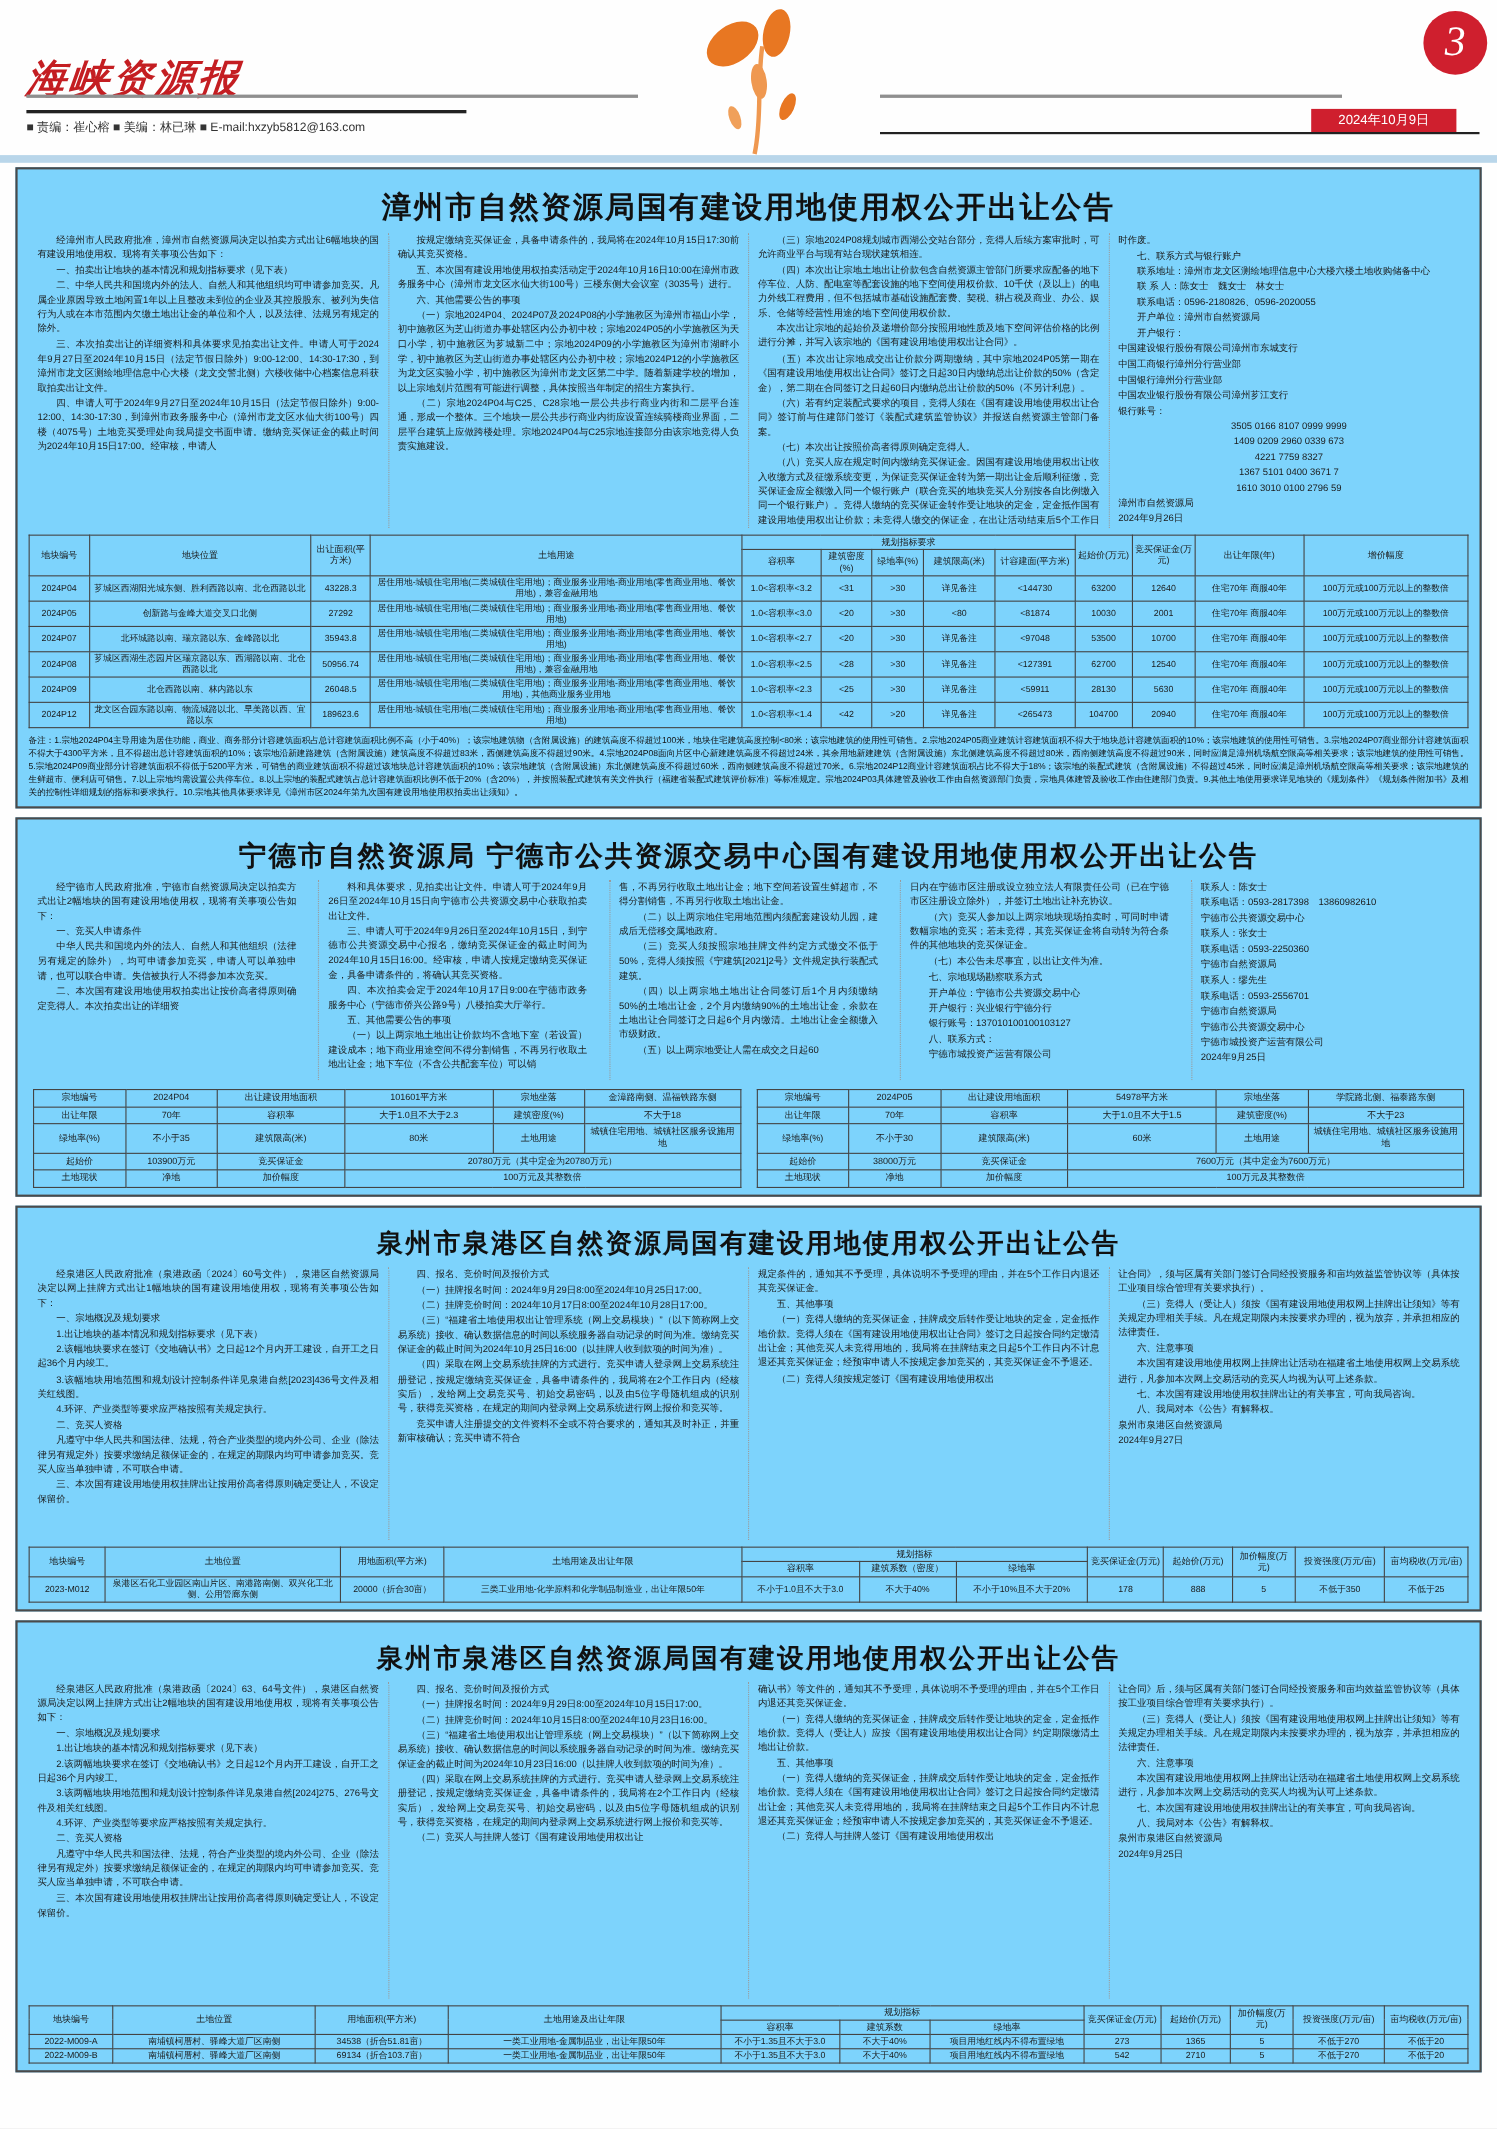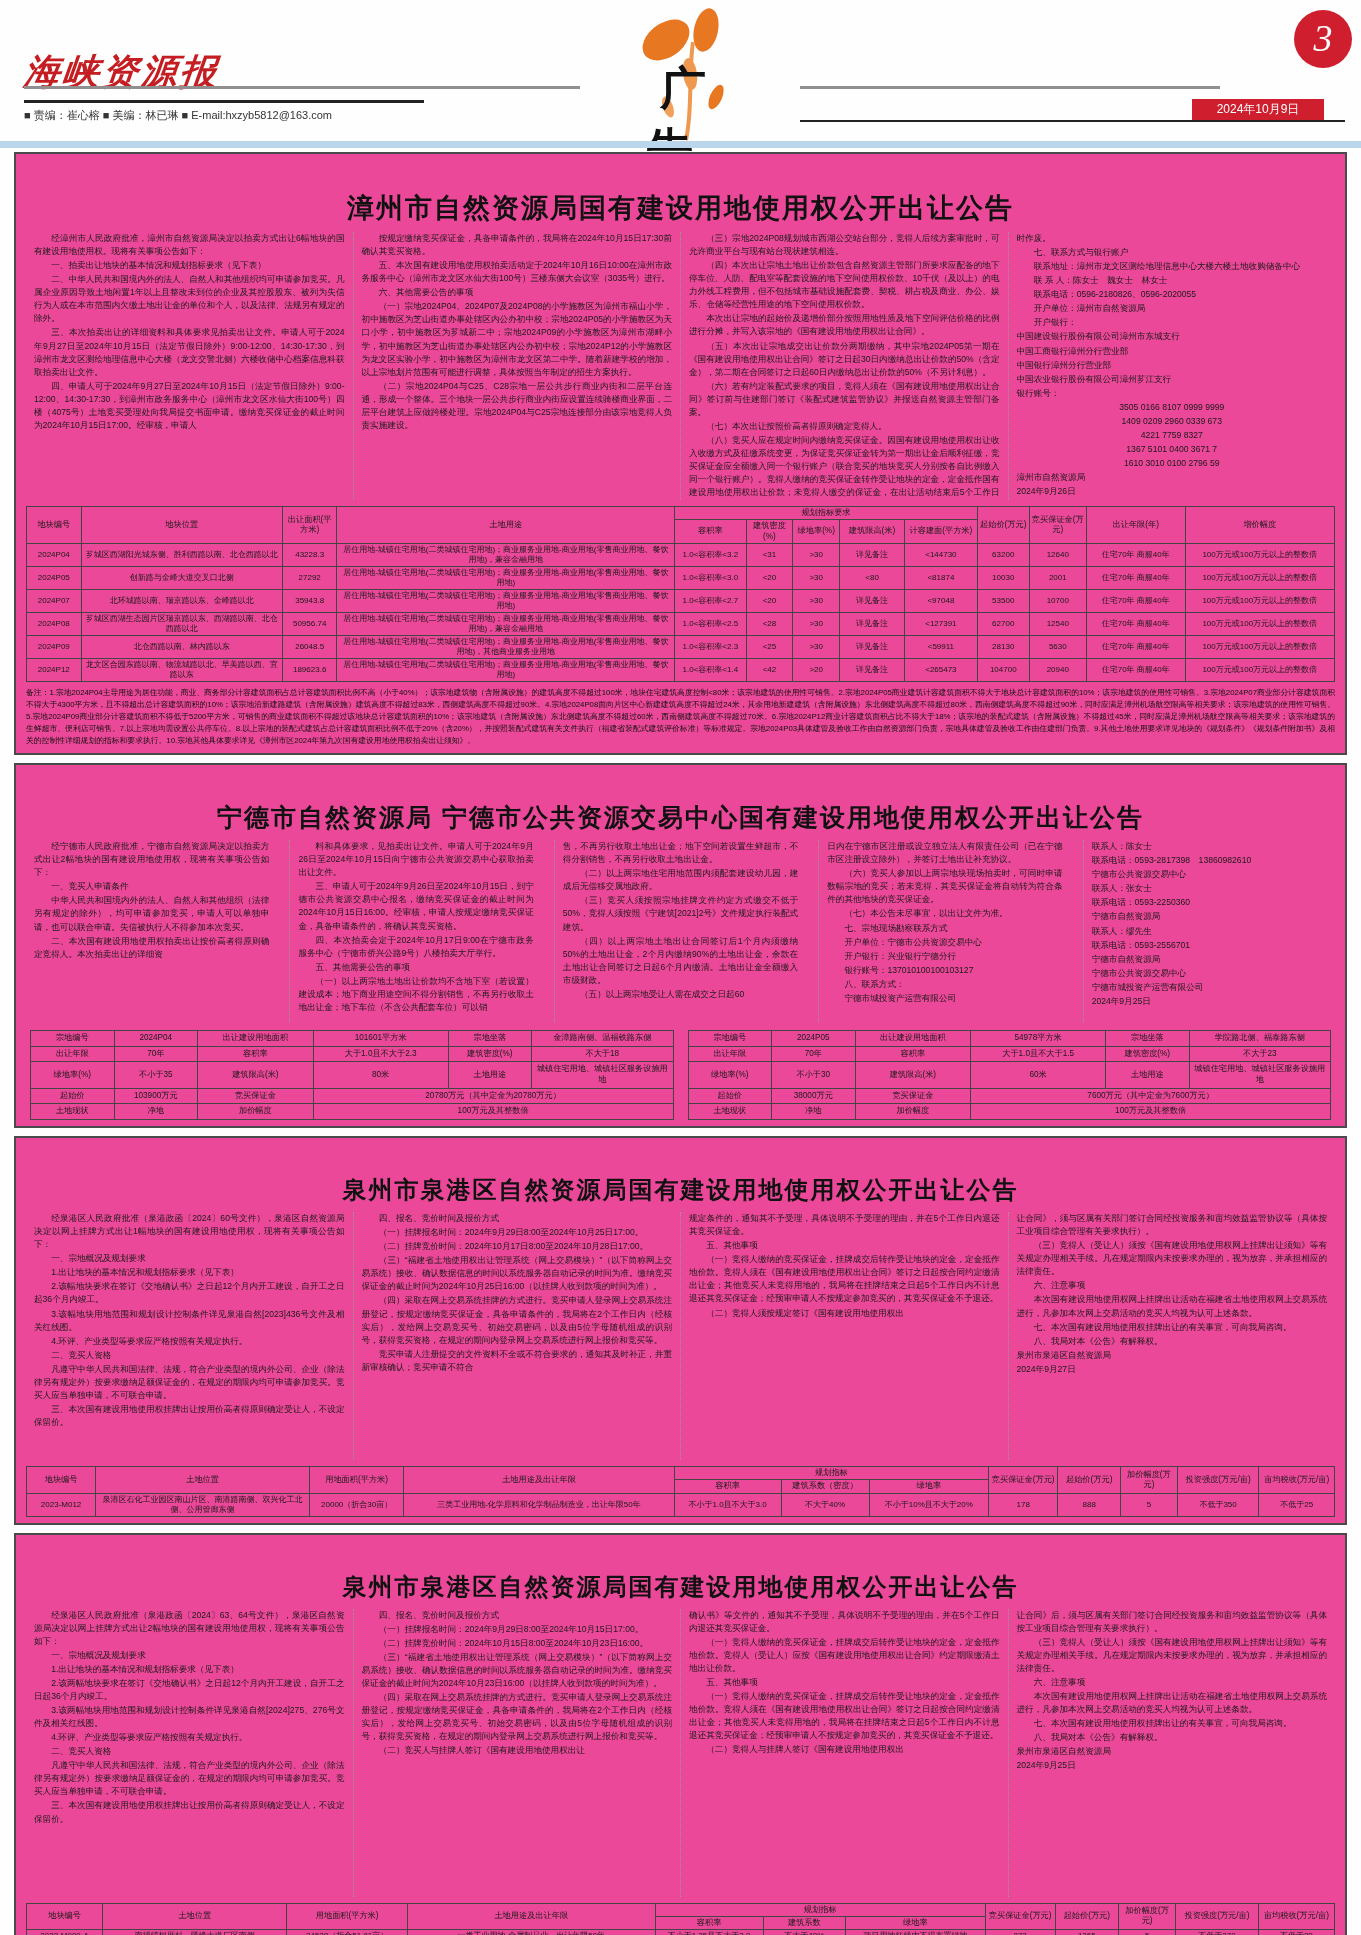--- a/index.html
+++ b/index.html
@@ -21,21 +21,21 @@
             font-family:"Liberation Serif","DejaVu Serif",serif;font-size:46px;font-weight:bold;
             letter-spacing:26px;color:#111;text-indent:26px;}
   .date-box{position:absolute;left:1192px;top:99px;width:132px;height:21px;background:#cf1f2e;
             color:#fff;font-size:12px;line-height:21px;text-align:center;}
   .page-num{position:absolute;left:1294px;top:10px;width:58px;height:58px;border-radius:50%;
             background:#cf1f2e;color:#fff;text-align:center;line-height:56px;
             font-family:"Liberation Serif","DejaVu Serif",serif;font-size:38px;font-style:italic;}
   .blue-band{position:absolute;left:0;top:141px;width:100%;height:7px;background:#b9d6ea;}
   
   .anns{padding:2px 14px 0 14px;}
-  .ann{border:2px solid #4a4a4a;background:#ec4899;margin-bottom:8px;padding:22px 10px 6px 10px;
+  .ann{border:2px solid #4a4a4a;background:#7dd3fc;margin-bottom:8px;padding:2px 10px 6px 10px;
        box-sizing:border-box;overflow:hidden;position:relative;}
   .ann-title{text-align:center;font-weight:bold;color:#111;margin:14px 0 2px 0;letter-spacing:2px;}
   .ann1 .ann-title{font-size:27px;}
   .ann2 .ann-title{font-size:25px;}
   .ann3 .ann-title,.ann4 .ann-title{font-size:24px;}
   .doc-no{text-align:center;font-size:9px;margin-bottom:4px;color:#222;}
   .cols{display:flex;align-items:stretch;margin-top:6px;overflow:hidden;}
   .col{flex:1 1 0;min-width:0;padding:0 8px;overflow:hidden;}
   .col + .col{border-left:1px dotted #9a9a9a;}
   .p{font-size:8.6px;line-height:1.52;text-align:justify;text-indent:2em;margin:0 0 1px 0;}
@@ -67,21 +67,20 @@
     <svg class="ad-art" viewBox="0 0 170 140">
       <g>
         <ellipse cx="68" cy="38" rx="26" ry="17" fill="#e87722" transform="rotate(-35 68 38)"></ellipse>
         <ellipse cx="108" cy="28" rx="12" ry="22" fill="#e87722" transform="rotate(12 108 28)"></ellipse>
         <ellipse cx="92" cy="72" rx="7" ry="16" fill="#ef9850" transform="rotate(-8 92 72)"></ellipse>
         <ellipse cx="118" cy="95" rx="6" ry="13" fill="#e87722" transform="rotate(24 118 95)"></ellipse>
         <ellipse cx="70" cy="105" rx="5" ry="11" fill="#f0a05a" transform="rotate(-20 70 105)"></ellipse>
         <path d="M95 40 C 90 75, 95 105, 88 138" stroke="#ef9850" stroke-width="4" fill="none"></path>
       </g>
     </svg>
-    <div class="ad-title">广 告</div>
     <div class="date-box">2024年10月9日</div>
     <div class="page-num">3</div>
     <div class="blue-band"></div>
   </div>
 
   <div class="anns" id="anns">
       <section class="ann ann1">
         <h2 class="ann-title">漳州市自然资源局国有建设用地使用权公开出让公告</h2>
         <div class="cols" style="height: 268px;">
           <div class="col">

